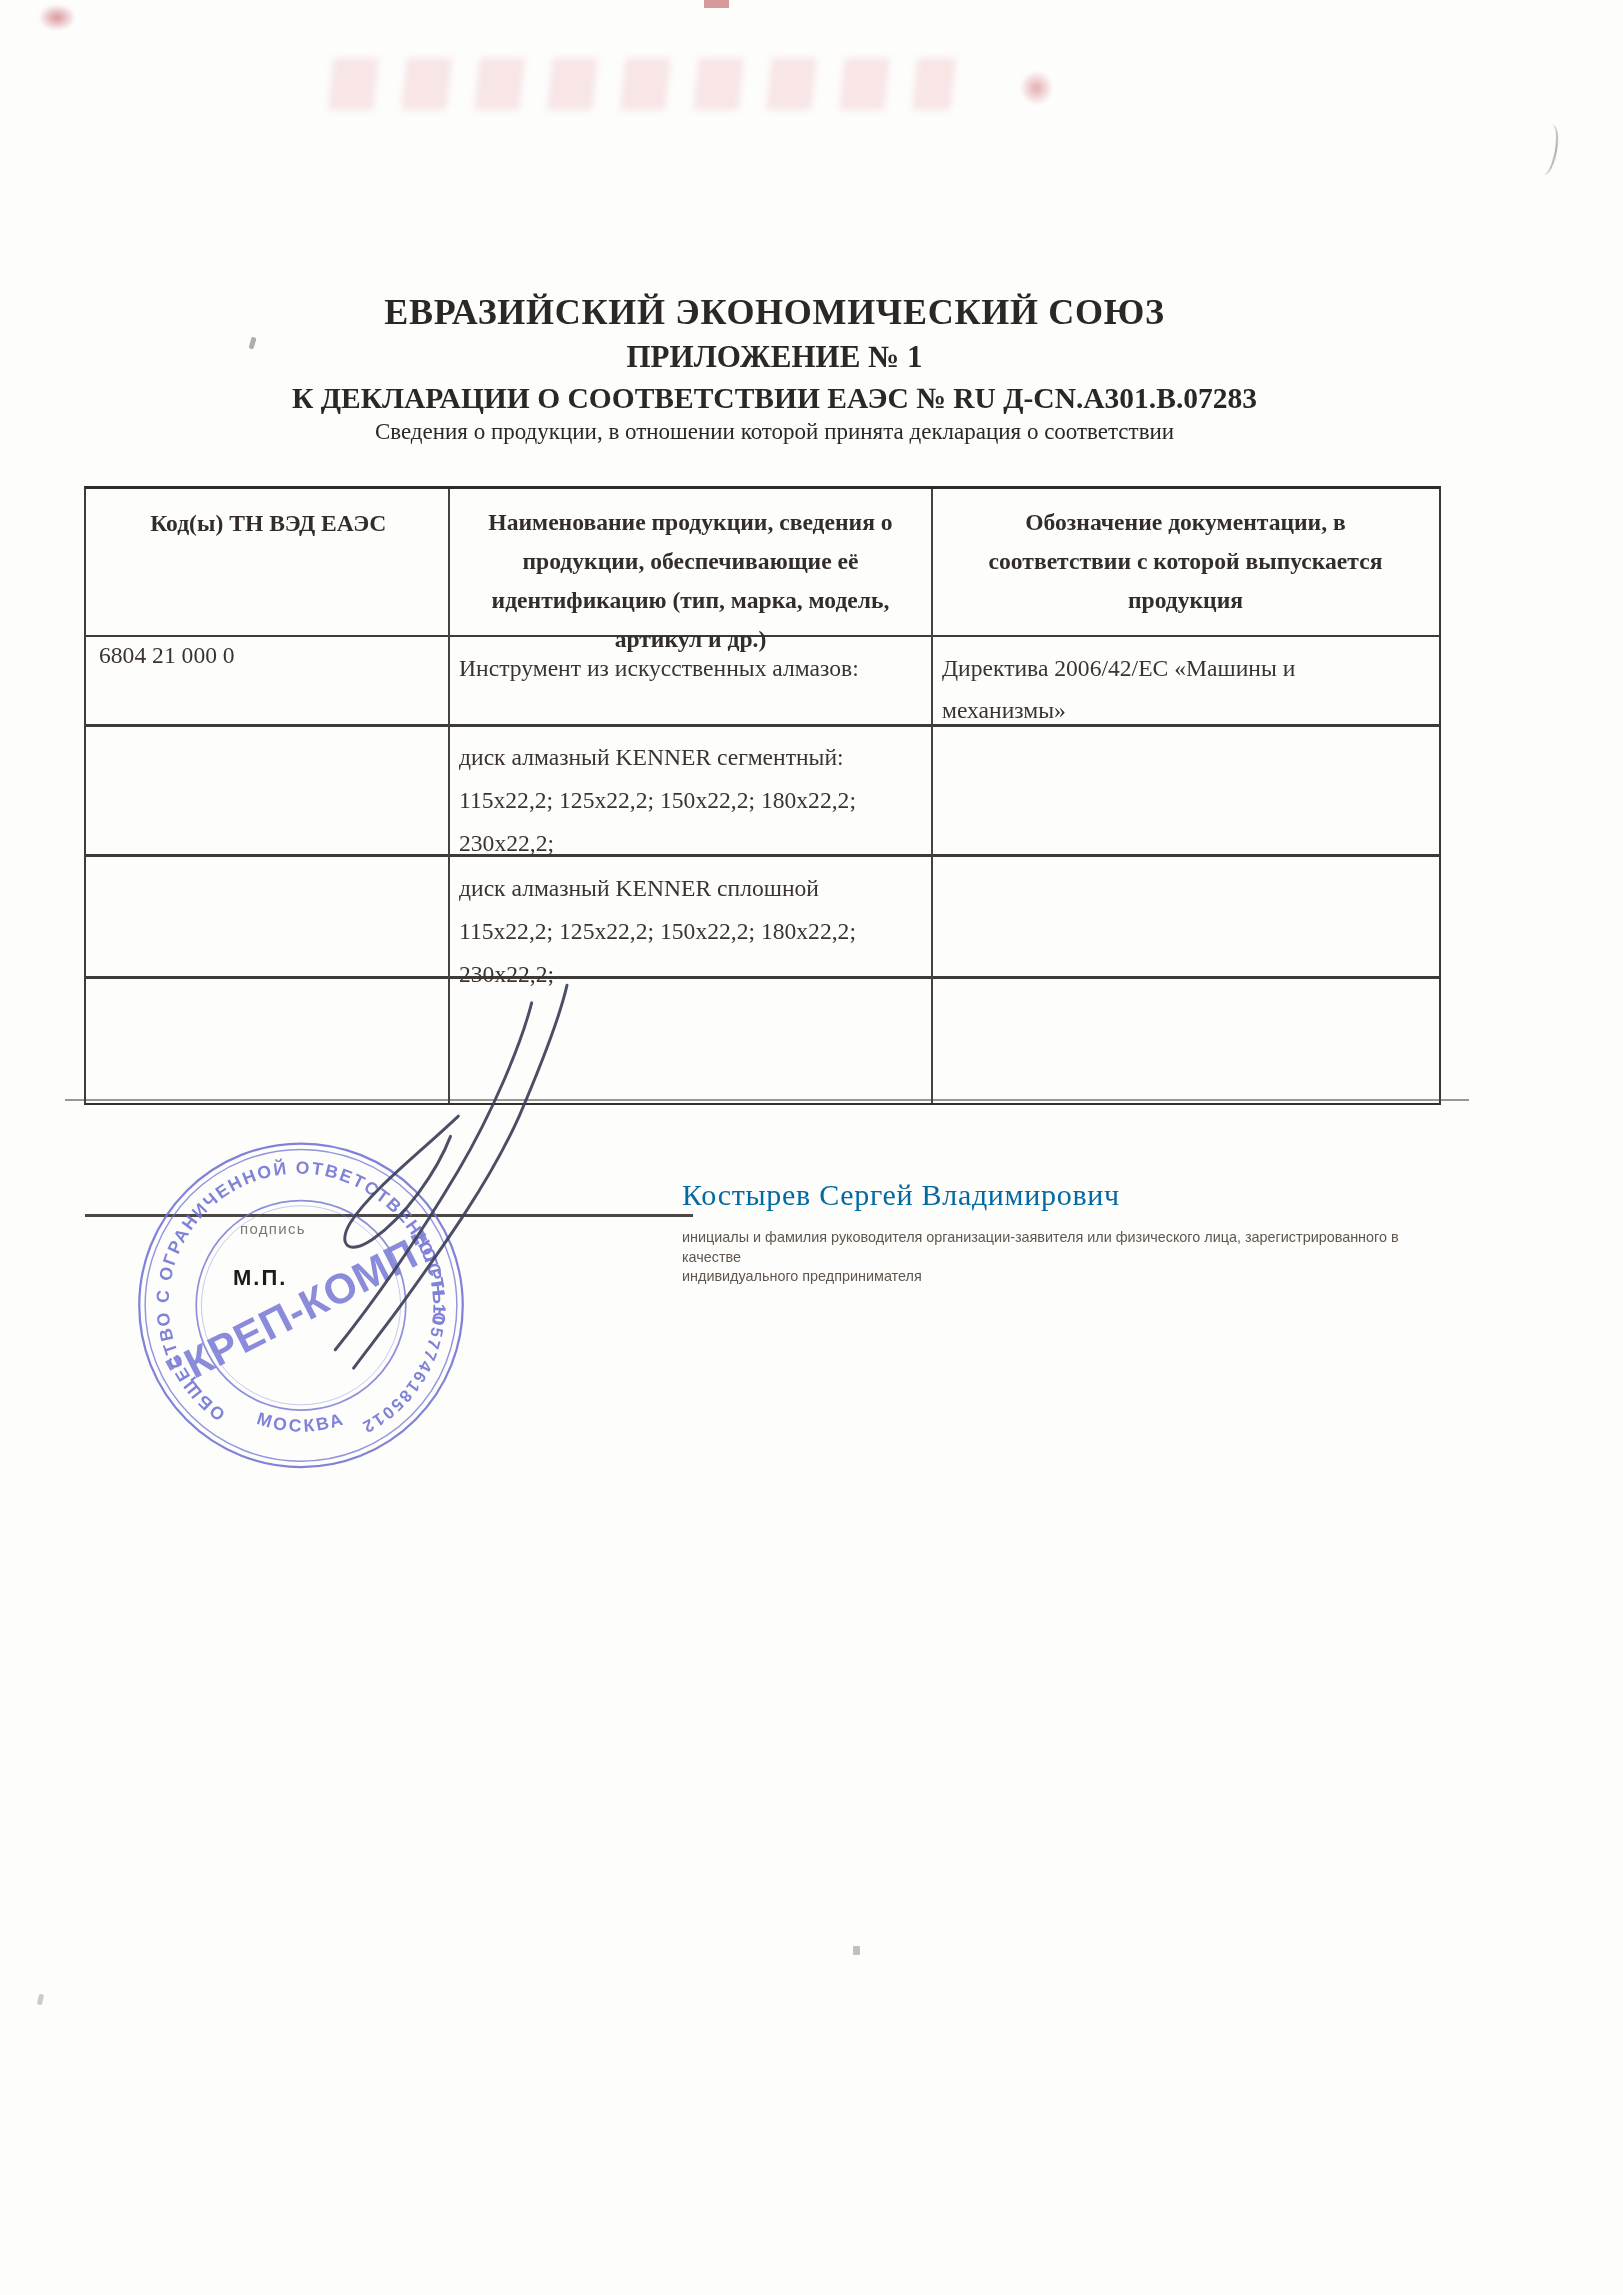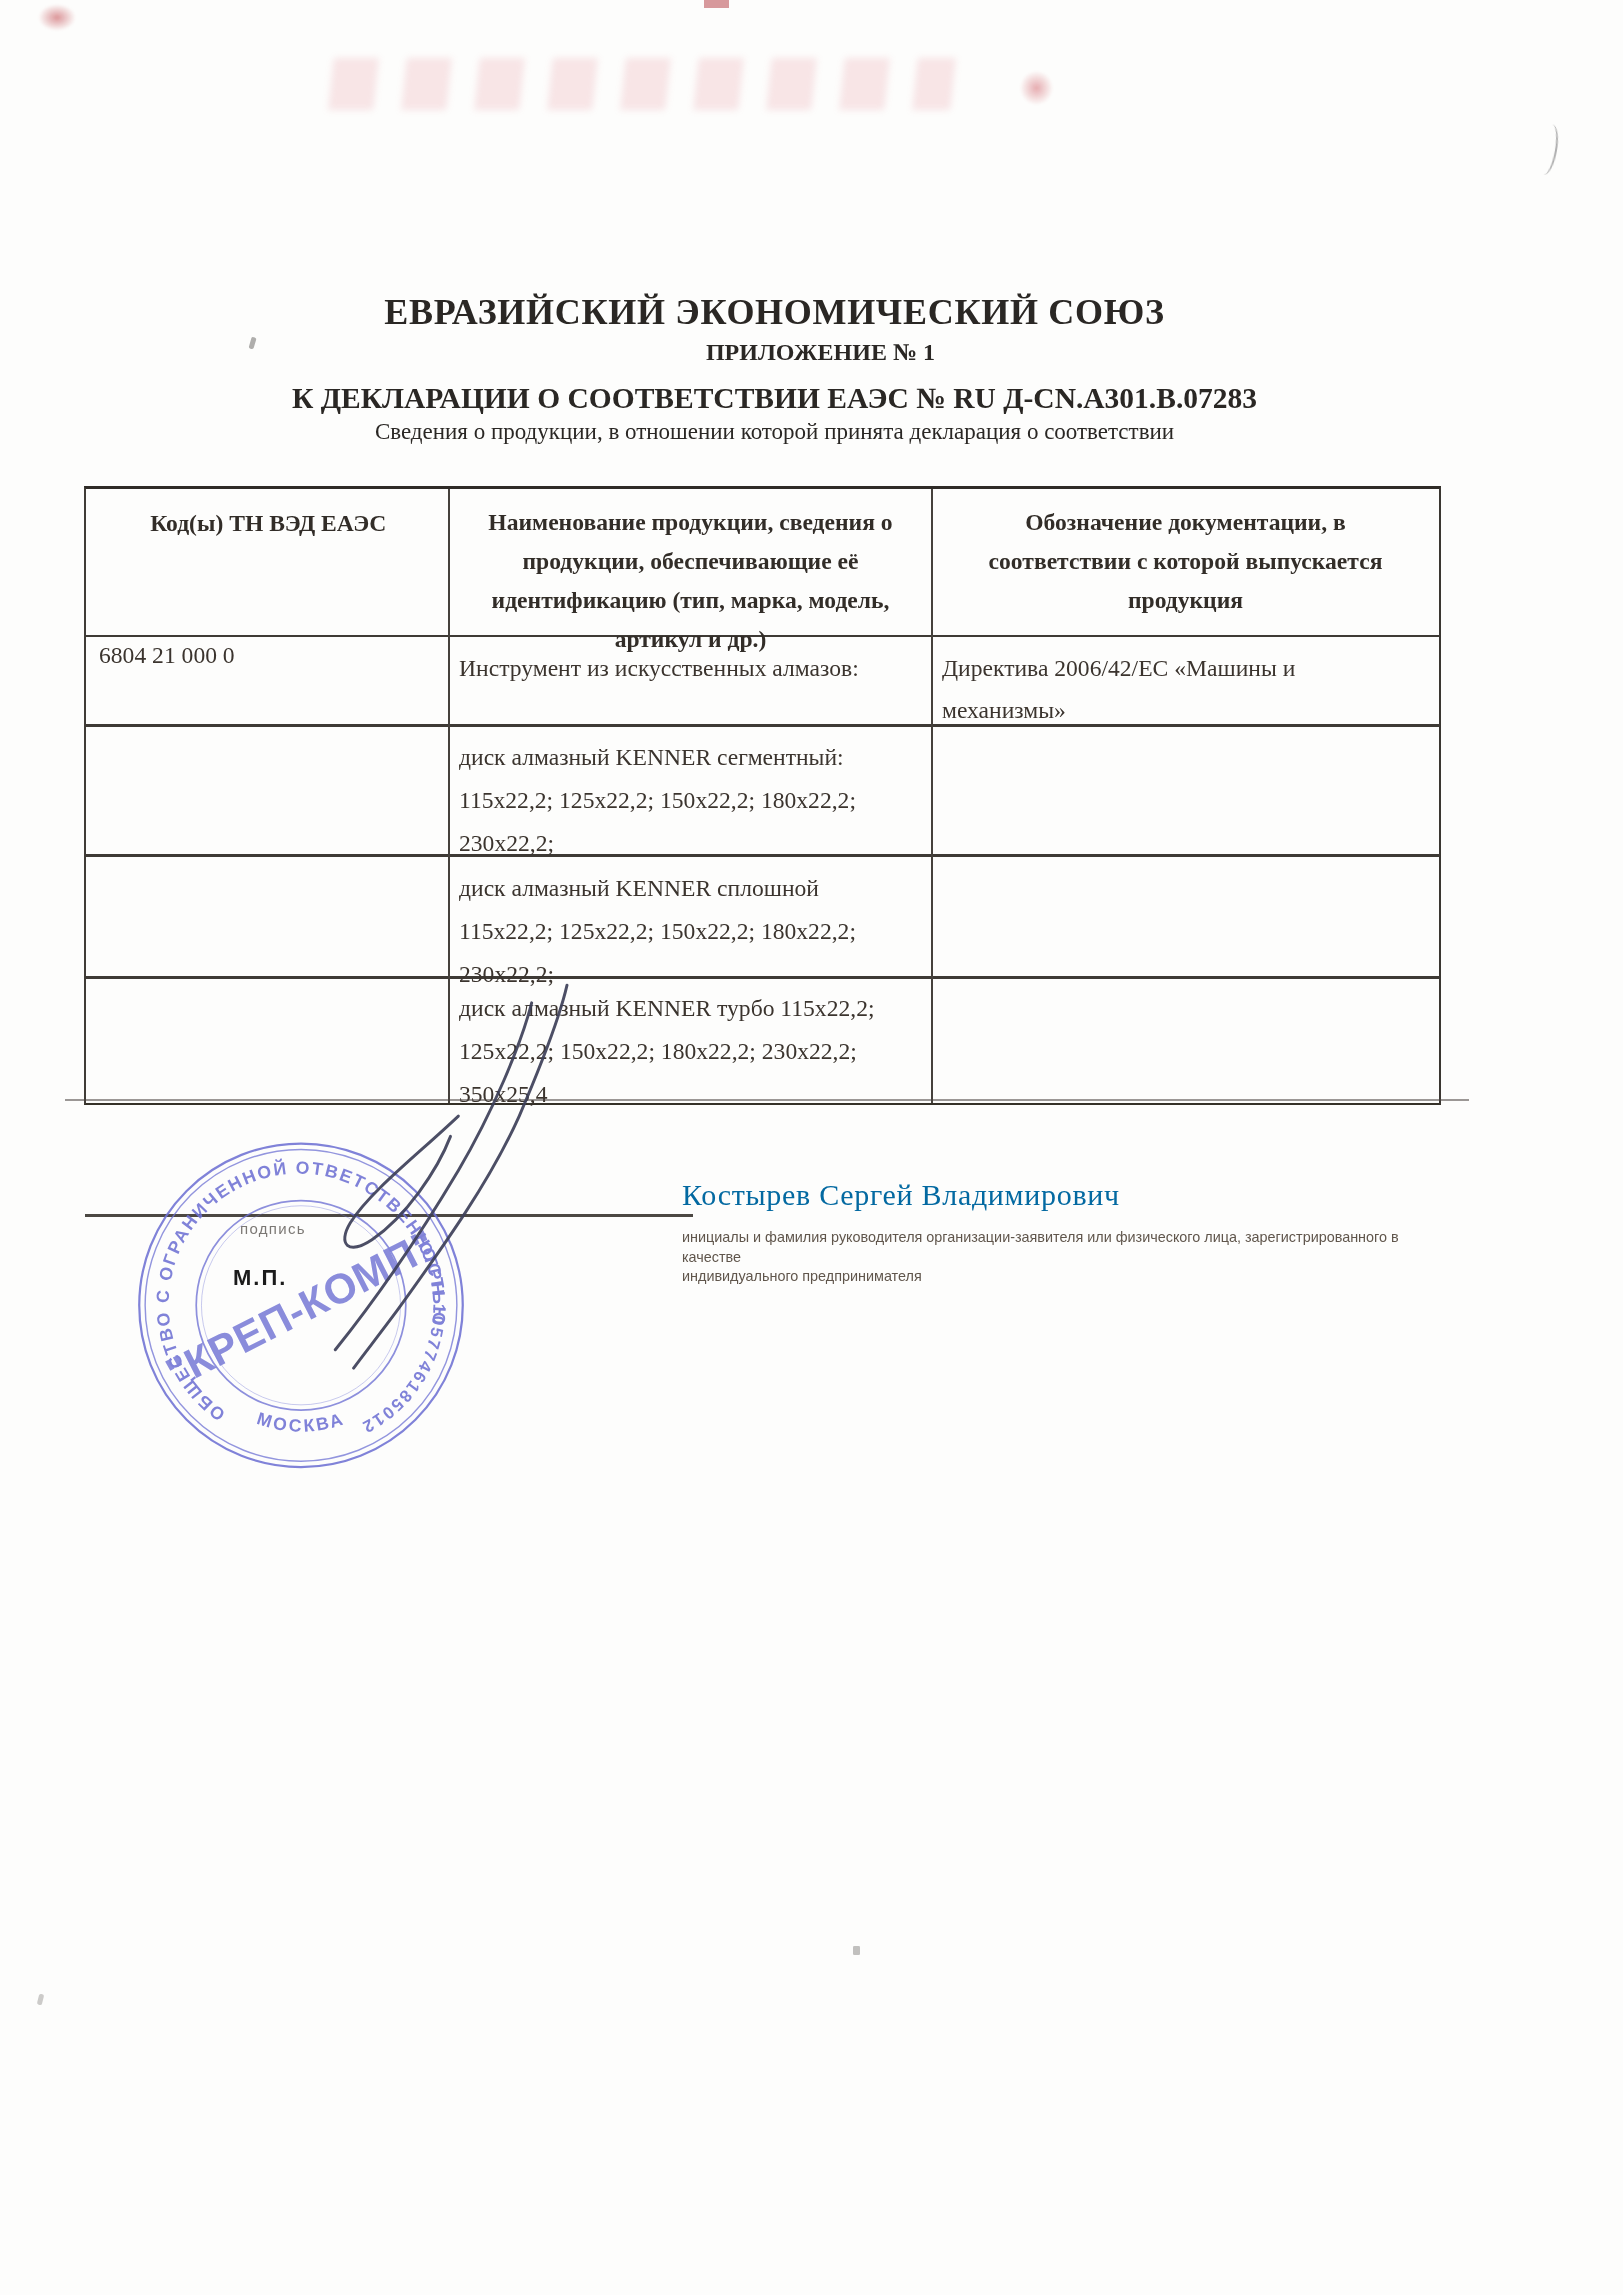--- a/index.html
+++ b/index.html
@@ -4,21 +4,21 @@
 <style>
   html,body{margin:0;padding:0;background:#e8e8e8;}
   #page{position:relative;width:1623px;height:2295px;background:#fdfdfc;overflow:hidden;
         font-family:"Liberation Serif", serif;color:#3b3530;}
   .abs{position:absolute;}
   .pre{white-space:pre-line;}
 
   
   #header-block{left:0;top:0;width:1549px;text-align:center;color:#2a2724;}
   .t1{position:absolute;left:0;width:100%;top:291px;font-size:36px;font-weight:bold;letter-spacing:0.7px;}
-  .t2{position:absolute;left:0;width:100%;top:339px;font-size:24px;font-weight:bold;margin-left:46px;}
+  .t2{position:absolute;left:0;width:100%;top:339px;font-size:31px;font-weight:bold;}
   .t3{position:absolute;left:0;width:100%;top:382px;font-size:29.5px;font-weight:bold;}
   .t4{position:absolute;left:0;width:100%;top:419px;font-size:23px;font-weight:normal;}
 
   
   #table-frame{left:84px;top:486px;width:1353px;height:614px;
      border-top:3.9px solid #2f2b27;border-left:2px solid #403c37;
      border-right:2px solid #3a3631;border-bottom:2.6px solid #353128;}
   .hline{position:absolute;left:-1.3px;width:1355px;background:#3e3a35;}
   .vline{position:absolute;top:0;height:100%;width:2px;background:#45413c;}
   .cell{position:absolute;font-size:23.6px;line-height:42px;color:#3b342e;}
@@ -104,23 +104,20 @@
 230х22,2;</div>
     <div class="cell" style="left:856px;top:247px;"></div>
 
     <div class="cell" style="left:13px;top:380px;"></div>
     <div class="cell pre" style="left:373px;top:378px;width:465px;line-height:43px;">диск алмазный KENNER сплошной
 115х22,2; 125х22,2; 150х22,2; 180х22,2;
 230х22,2;</div>
     <div class="cell" style="left:856px;top:378px;"></div>
 
     <div class="cell" style="left:13px;top:499px;"></div>
-    <div class="cell pre" style="left:373px;top:498px;width:465px;line-height:43px;">диск алмазный KENNER турбо 115х22,2;
-125х22,2; 150х22,2; 180х22,2; 230х22,2;
-350х25,4</div>
     <div class="cell" style="left:856px;top:498px;"></div>
   </div>
   <div class="abs" id="bottom-overhang"></div>
 
   <div class="abs" id="sig-line"></div>
   <div class="abs" id="podpis-label">подпись</div>
   <div class="abs" id="mp-label">М.П.</div>
   <div class="abs" id="holder-name">Костырев Сергей Владимирович</div>
   <div class="abs pre" id="holder-caption">инициалы и фамилия руководителя организации-заявителя или физического лица, зарегистрированного в качестве
 индивидуального предпринимателя</div>

